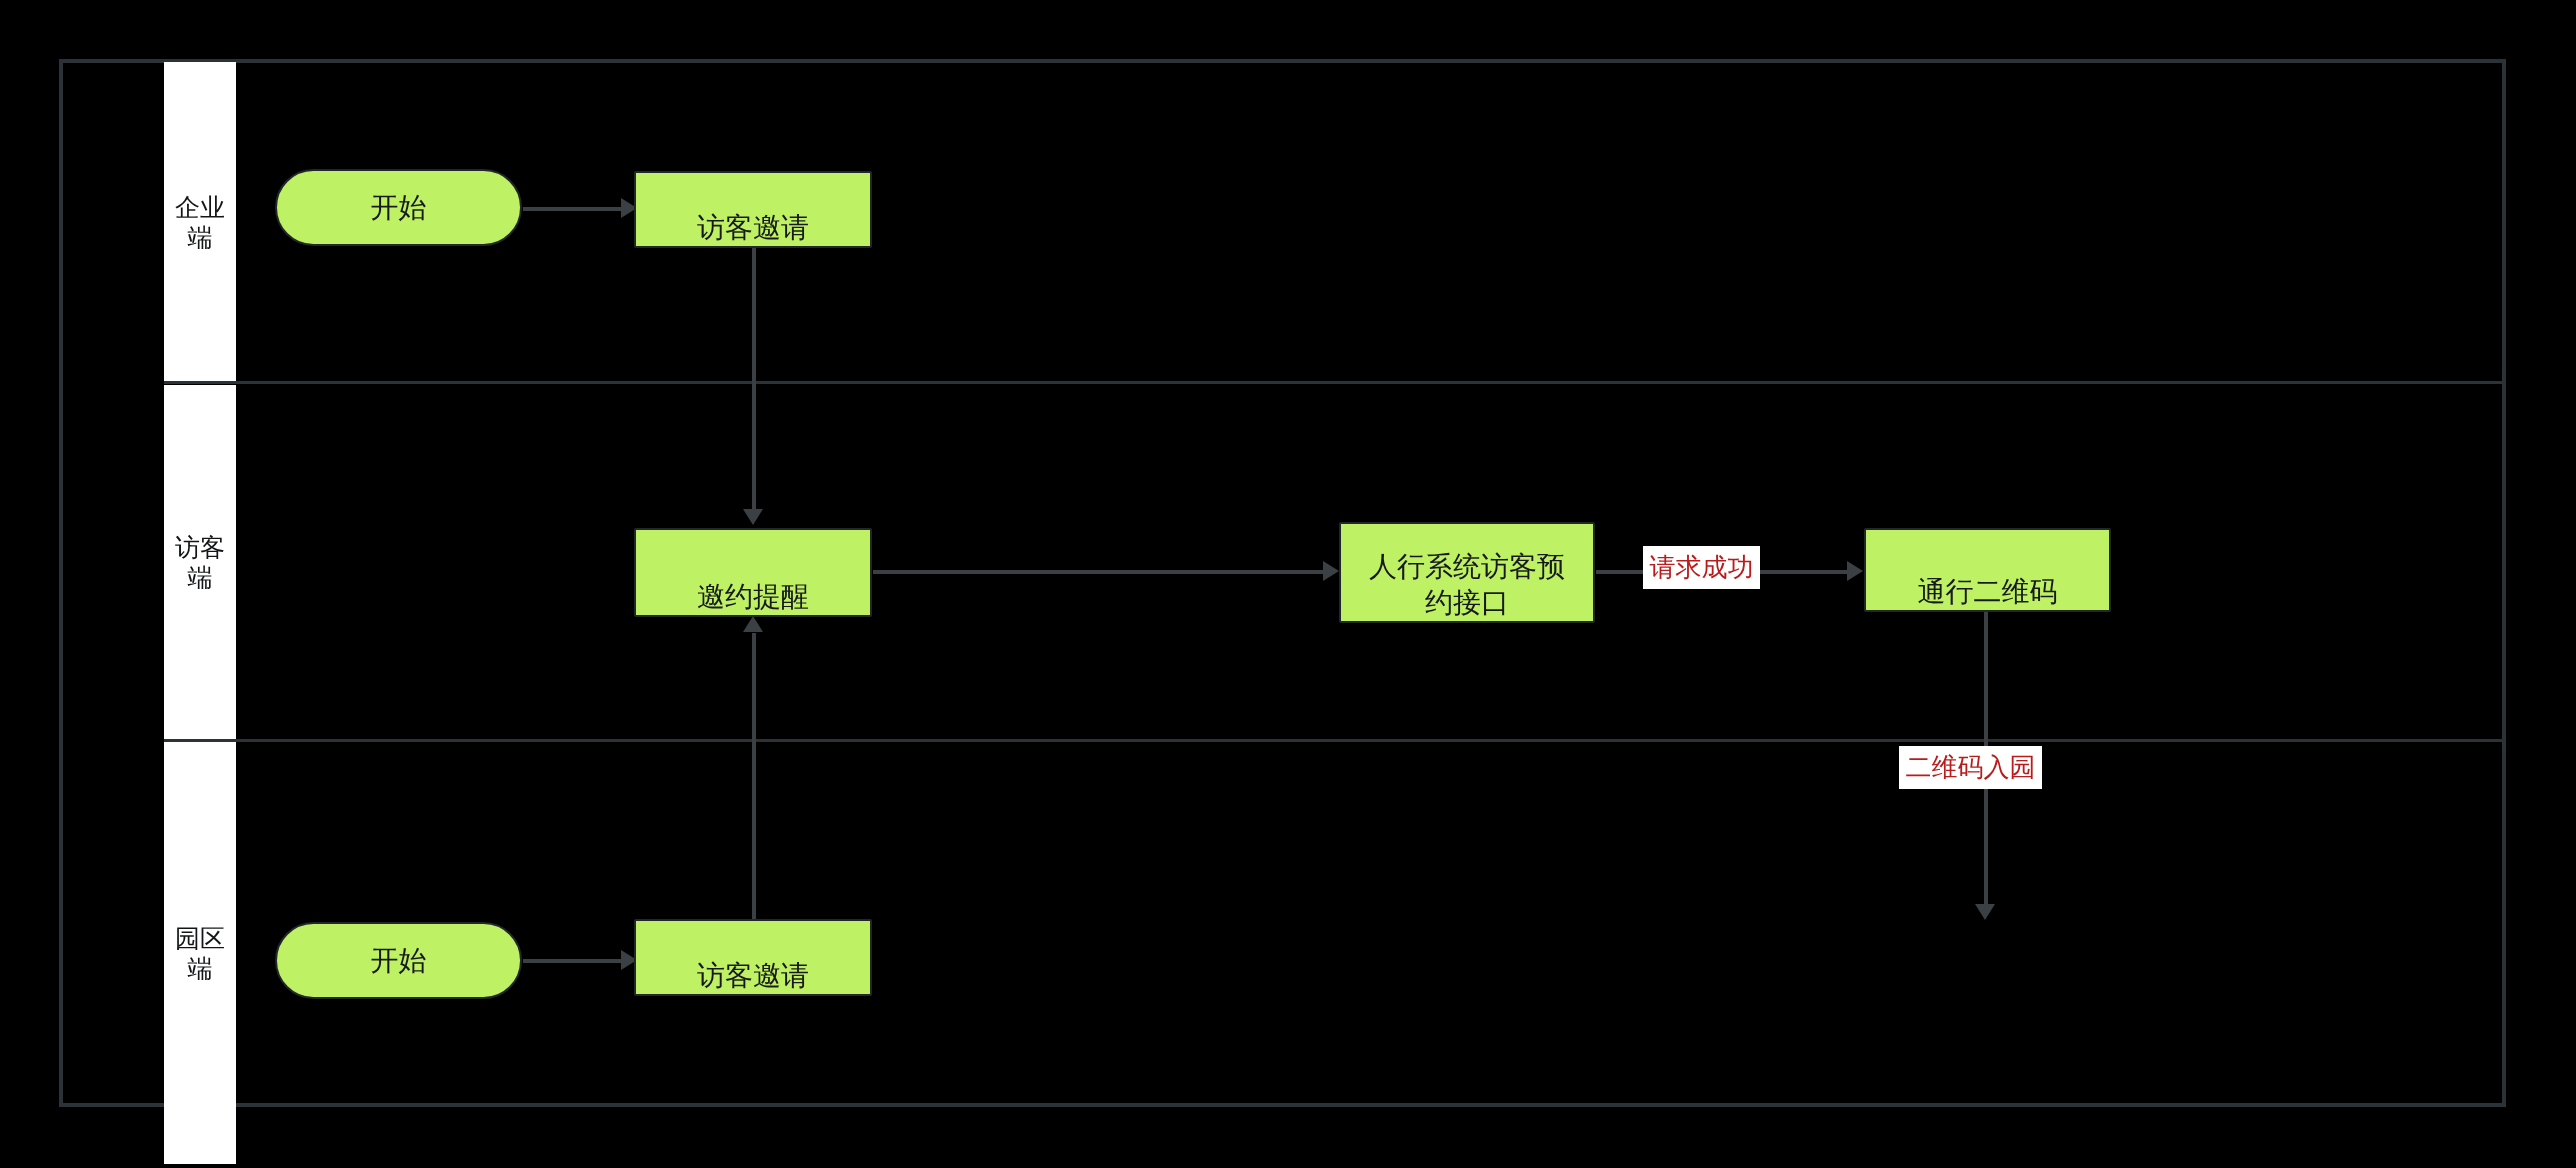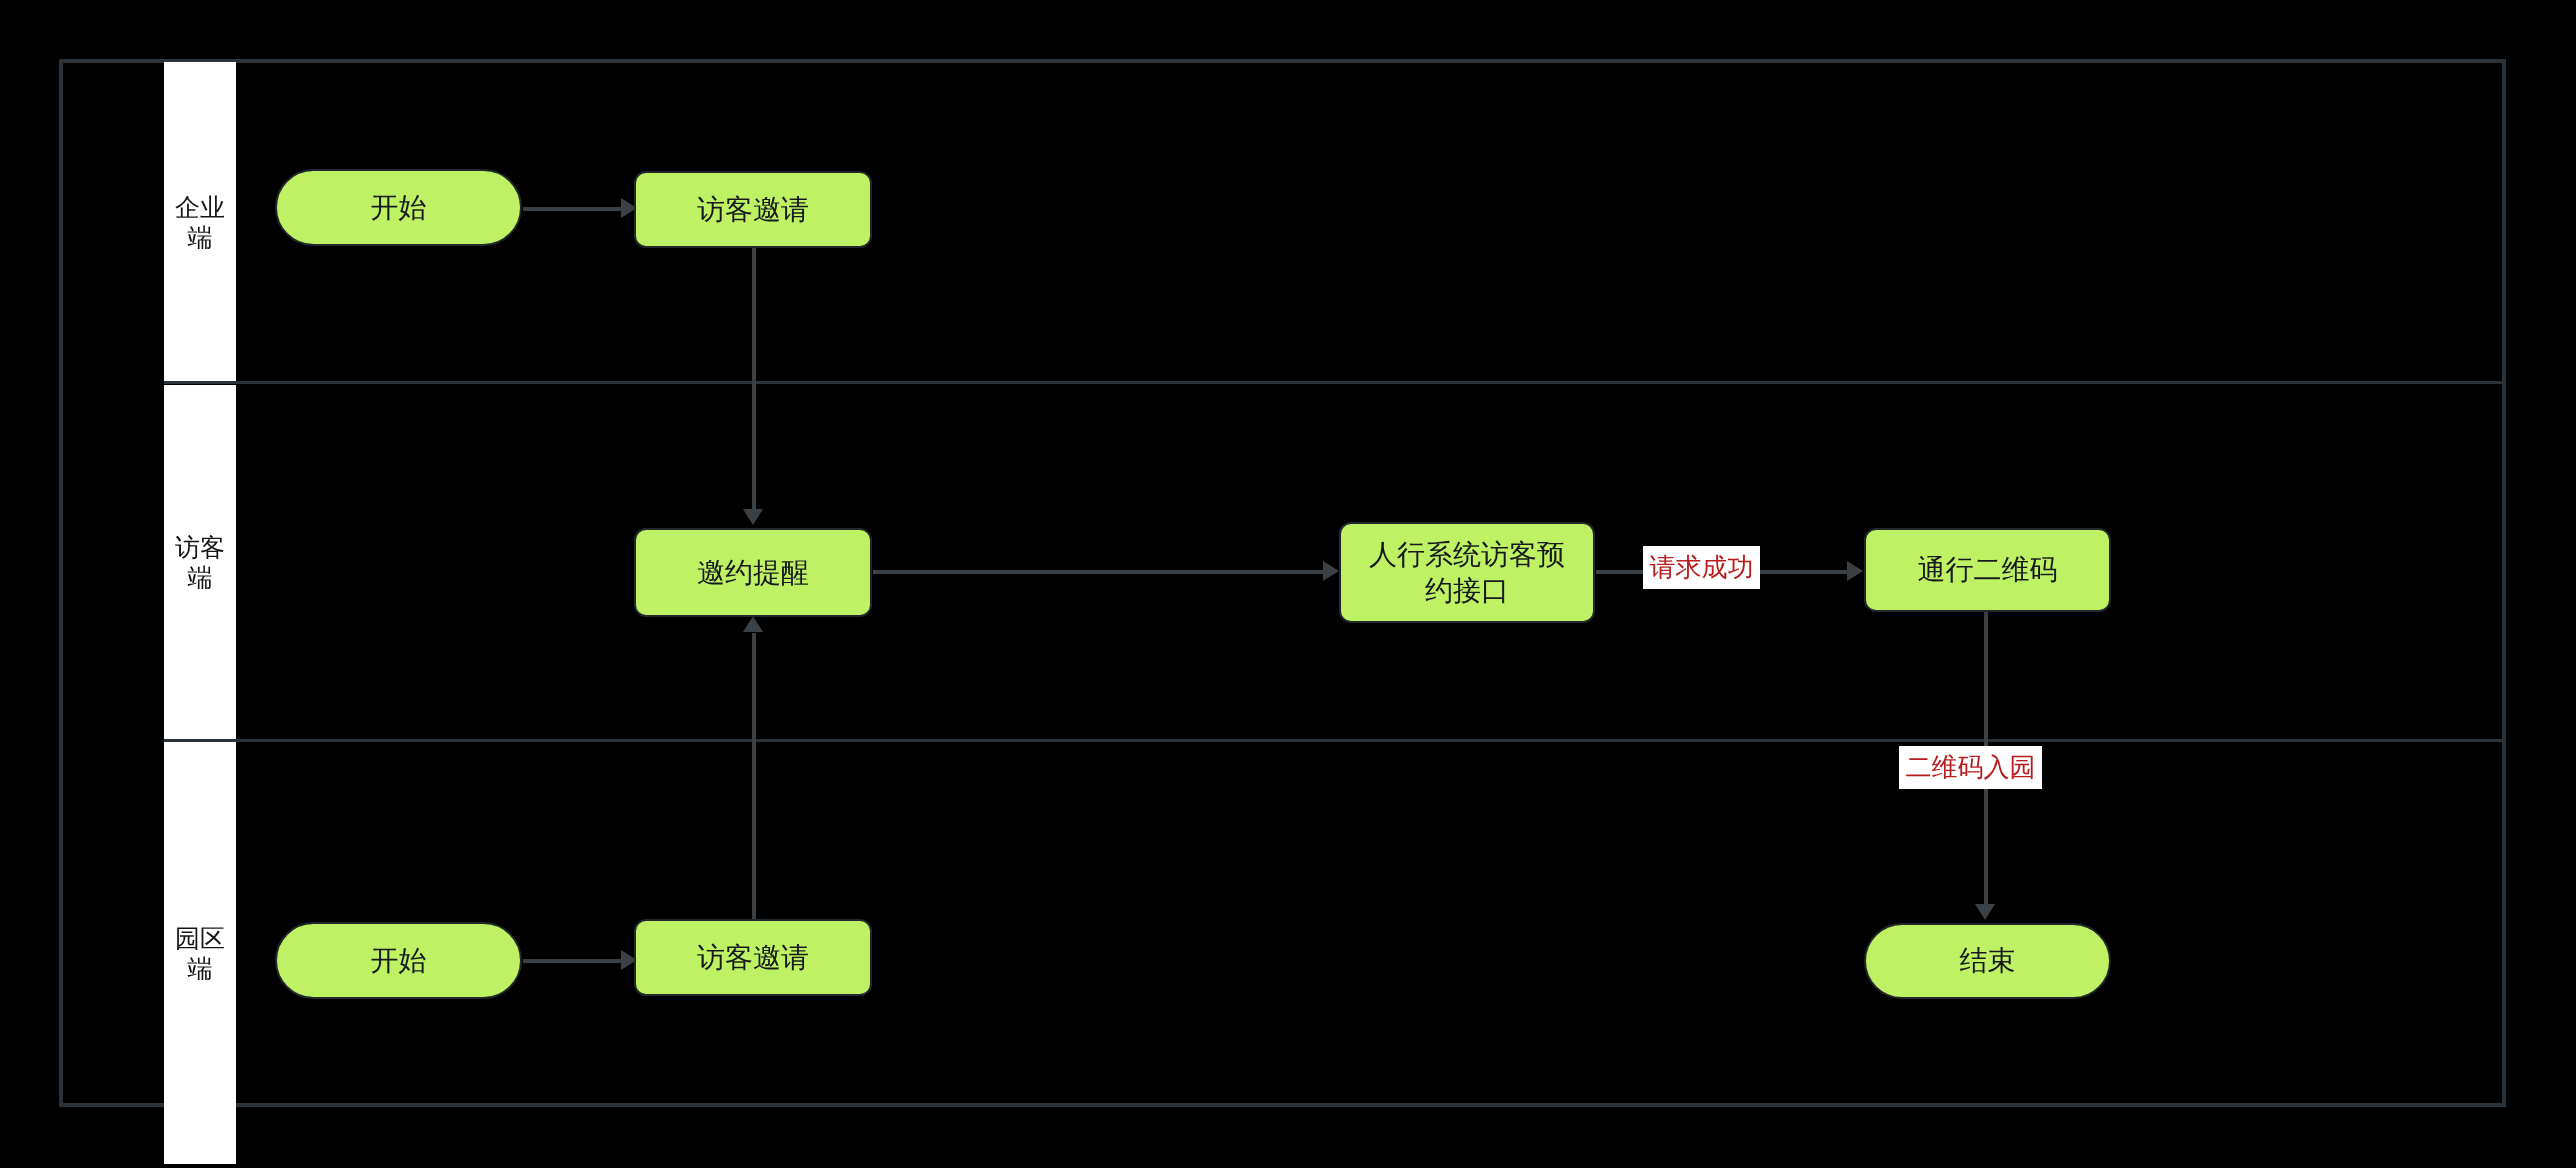--- a/index.html
+++ b/index.html
@@ -103,21 +103,21 @@
     display: flex;
     align-items: center;
     justify-content: center;
     text-align: center;
     color: #17191c;
     font-size: 28px;
     line-height: 36px;
     z-index: 5;
   }
   .node.rounded { border-radius: 39px; }
-  .node.proc { border-radius: 12px; }
+  .node.proc { border-radius: 2px; align-items: flex-end; }
   .node span { display: block; padding: 0 5px; }
 
   
   .edge-h, .edge-v {
     position: absolute;
     background: #3a4044;
     z-index: 2;
   }
   .edge-h { height: 4.1px; }
   .edge-v { width: 4.1px; }
@@ -219,22 +219,19 @@
   </div>
 
   <div class="node rounded" style="left:275px; top:922px; width:247px; height:77px;">
     <span>开始</span>
   </div>
 
   <div class="node proc" style="left:634px; top:919px; width:238px; height:77px;">
     <span>访客邀请</span>
   </div>
 
-  <div class="node rounded" style="left:1864px; top:923px; width:247px; height:76px;">
-    <span>结束</span>
-  </div>
 
   <div class="edge-label" style="left:1643px; top:546px;">请求成功</div>
 
   <div class="edge-label" style="left:1899px; top:746px;">二维码入园</div>
 
 </div>
 
 
 </body></html>

